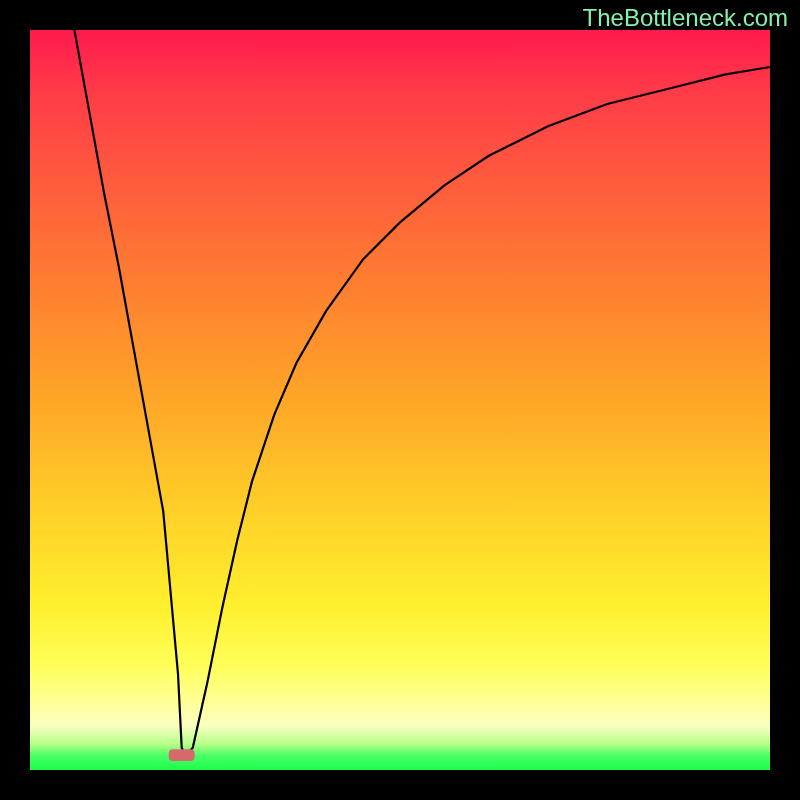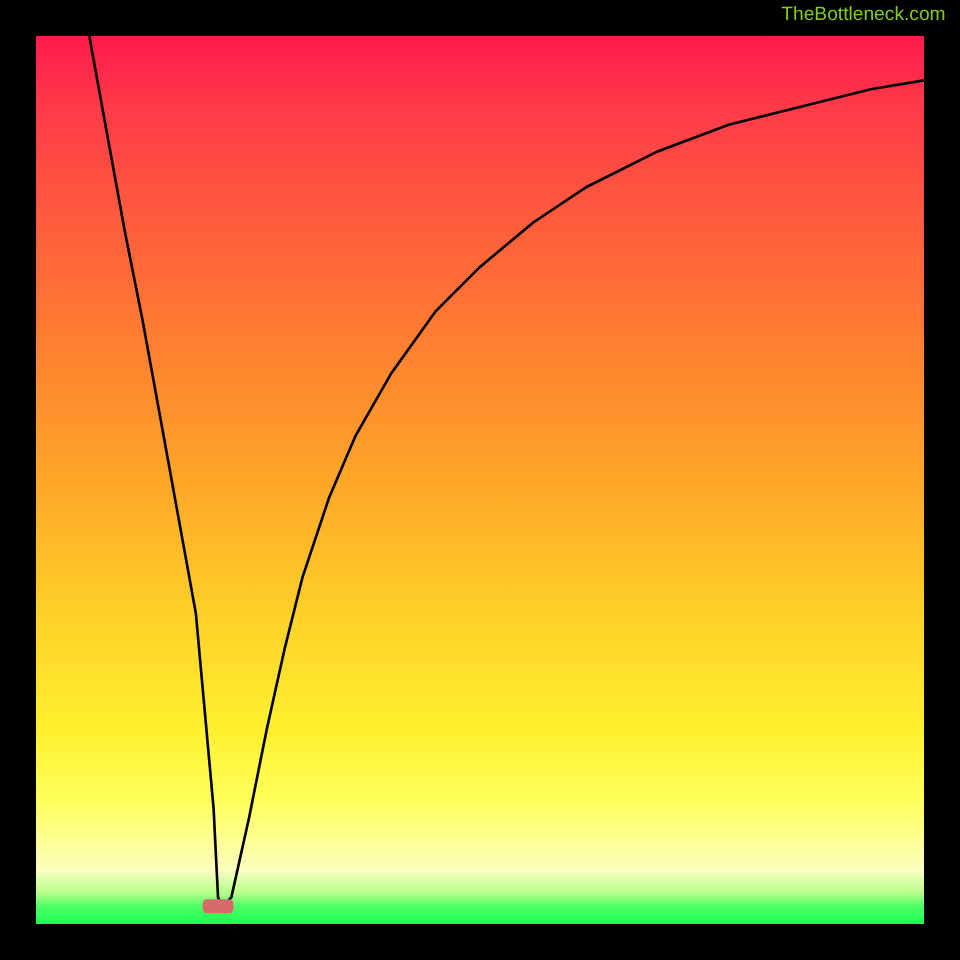--- a/index.html
+++ b/index.html
@@ -14,22 +14,22 @@
   .frame {
     position: relative;
     width: 800px;
     height: 800px;
     background: #000;
   }
   .watermark {
     position: absolute;
     top: 4px;
     right: 12px;
-    color: #84cc16;
-    font-size: 16px;
+    color: #86efac;
+    font-size: 24px;
     font-weight: 500;
     letter-spacing: 0px;
     z-index: 10;
   }
   .plot-area {
     position: absolute;
     left: 30px;
     top: 30px;
     width: 740px;
     height: 740px;

